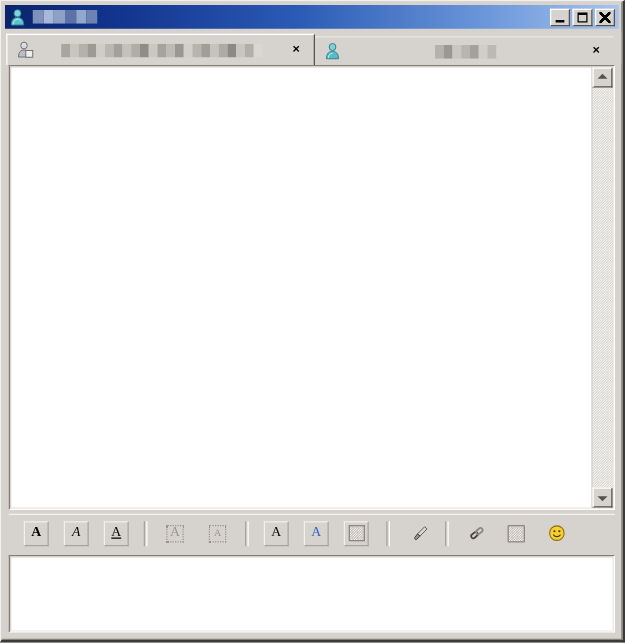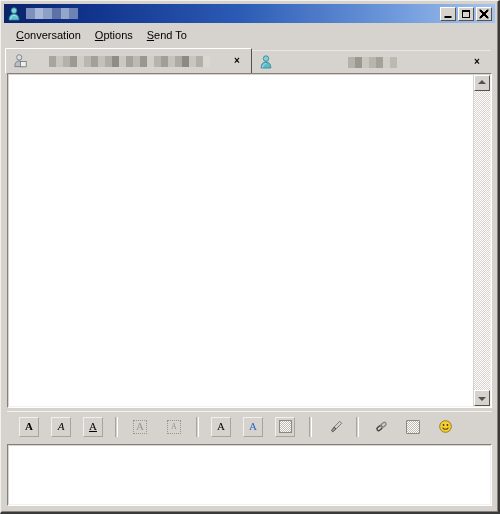--- a/index.html
+++ b/index.html
@@ -345,25 +345,20 @@
           <i style="background: rgb(147, 166, 204); width: 9px;"></i>
           <i style="background: rgb(109, 131, 180); width: 9px;"></i>
         </div>
       <div class="win-btns">
         <div class="win-btn btn-min"></div>
         <div class="win-btn btn-max"></div>
         <div class="win-btn btn-close"></div>
       </div>
     </div>
 
-    <div class="menubar">
-      <div class="menu-item"><span class="mn">C</span><span>onversation</span></div>
-      <div class="menu-item"><span class="mn">O</span><span>ptions</span></div>
-      <div class="menu-item"><span class="mn">S</span><span>end To</span></div>
-    </div>
 
     <div class="tabbar">
       <div class="tab active">
         <div class="tab-icon">
           <svg viewBox="0 0 16 16" width="16" height="16" aria-hidden="true">
             <ellipse cx="7.2" cy="4.4" rx="2.6" ry="2.7" fill="#d9dde0" stroke="#6d7277" stroke-width="0.8"></ellipse>
             <path d="M2.8 13.6 C2.8 9.4 4.8 8 7.2 8 C9.6 8 11.6 9.4 11.6 13.6 Z" fill="#b9bfc4" stroke="#6d7277" stroke-width="0.8"></path>
             <rect x="8.6" y="8.4" width="5.6" height="5.4" fill="#f0eee9" stroke="#6d7277" stroke-width="0.8"></rect>
           </svg>
         </div>

